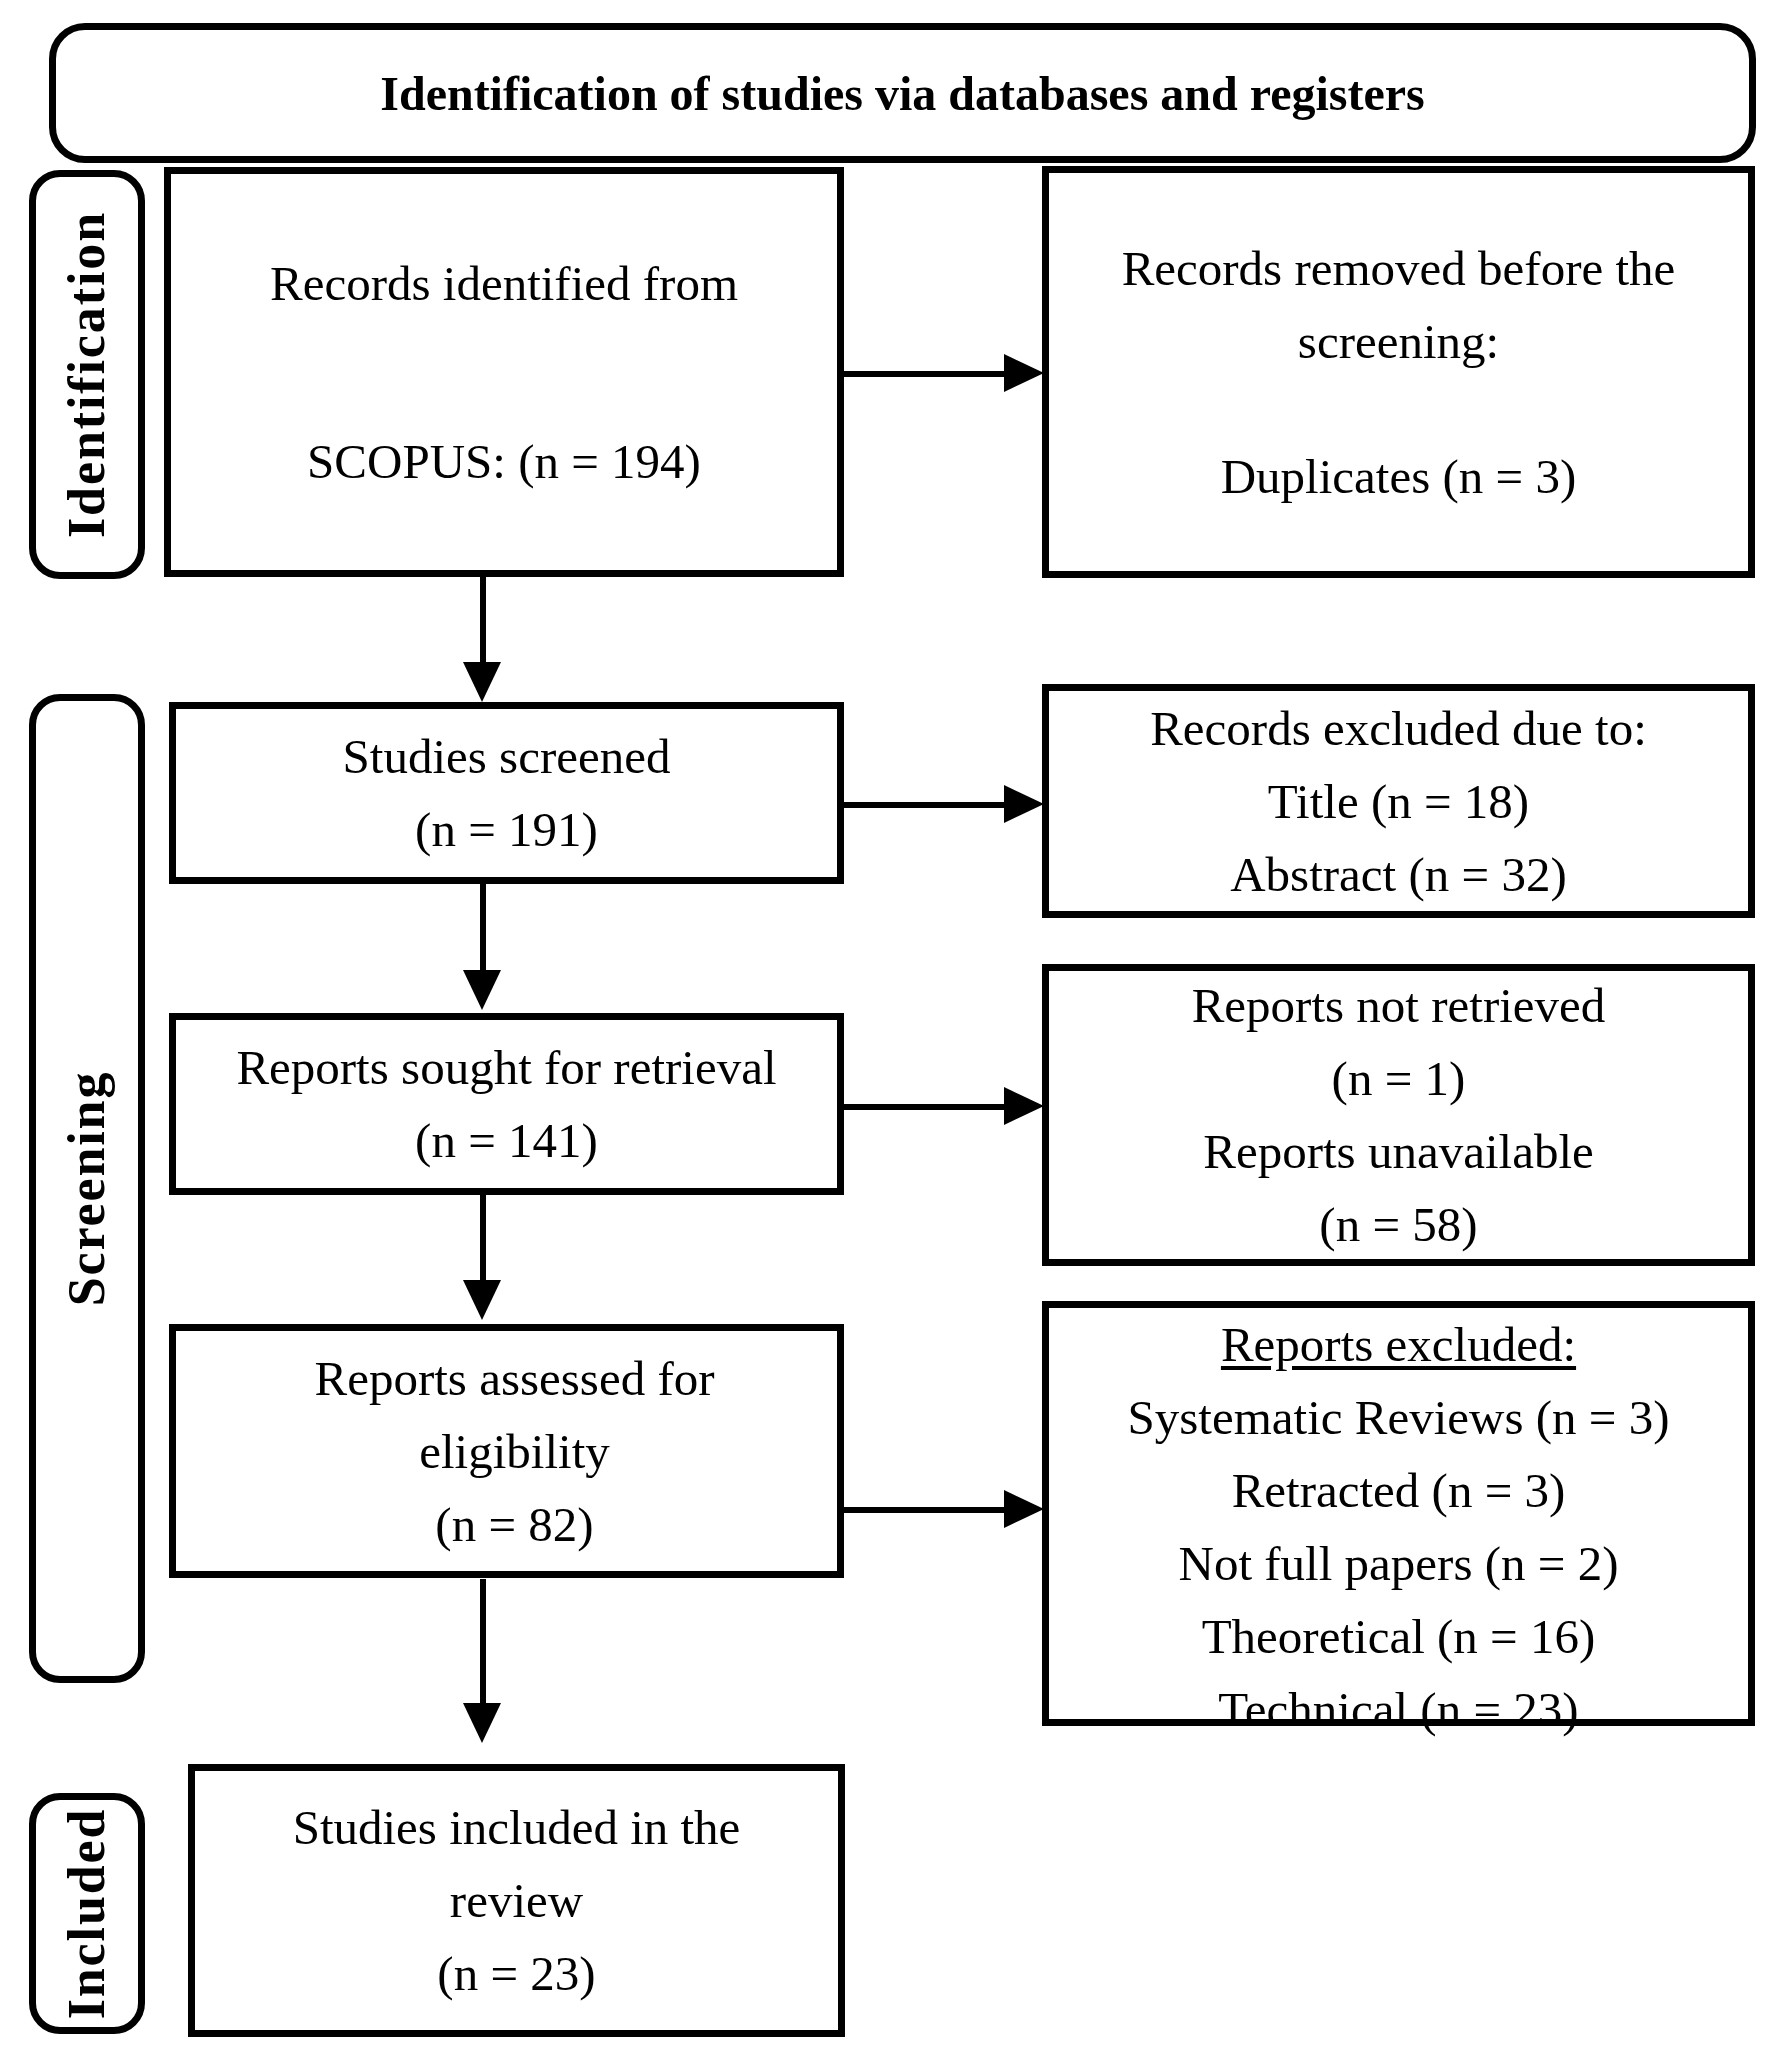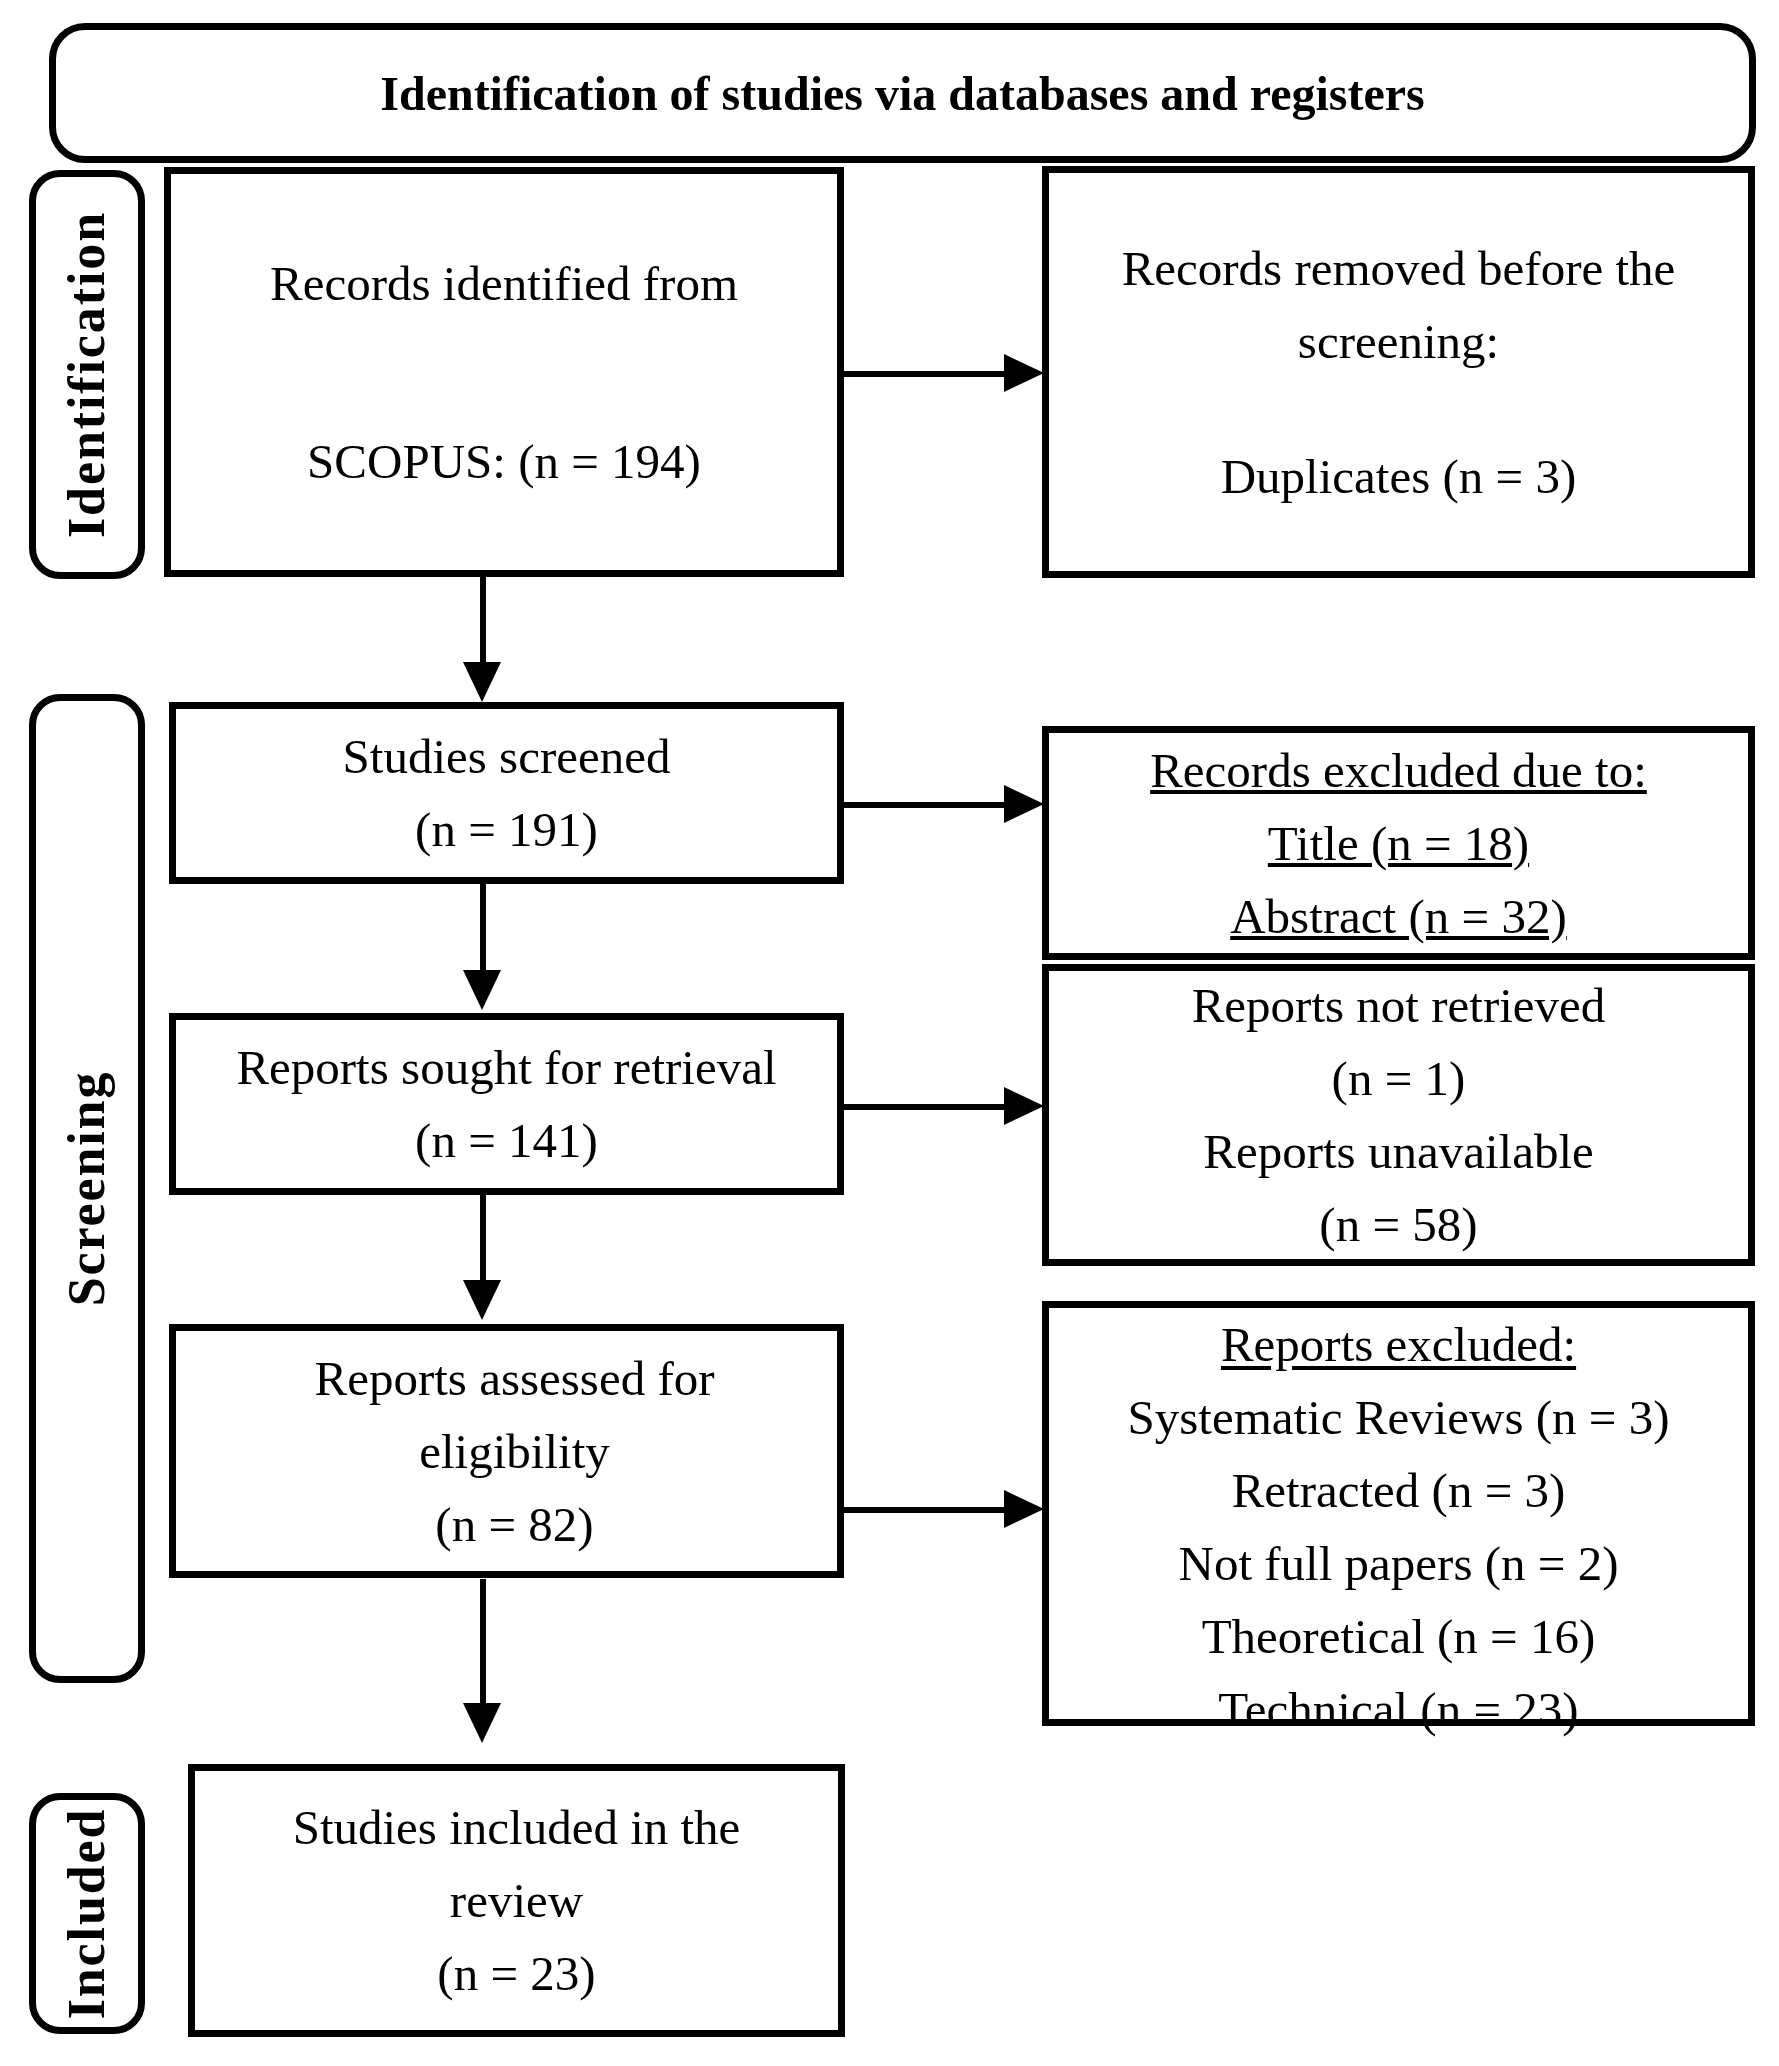--- a/index.html
+++ b/index.html
@@ -95,21 +95,21 @@
   <div class="box" style="left:1042px;top:166px;width:713px;height:412px;">
     <div class="line">Records removed before the</div>
     <div class="line">screening:</div>
     <div class="line gap-top">Duplicates (n = 3)</div>
   </div>
 
   <div class="box" style="left:169px;top:702px;width:675px;height:182px;">
     <div class="line">Studies screened</div>
     <div class="line">(n = 191)</div>
   </div>
-  <div class="box" style="left:1042px;top:726px;width:713px;height:234px;text-decoration:underline;">
+  <div class="box" style="left:1042px;top:684px;width:713px;height:234px;">
     <div class="line">Records excluded due to:</div>
     <div class="line">Title (n = 18)</div>
     <div class="line">Abstract (n = 32)</div>
   </div>
 
   <div class="box" style="left:169px;top:1013px;width:675px;height:182px;">
     <div class="line">Reports sought for retrieval</div>
     <div class="line">(n = 141)</div>
   </div>
   <div class="box" style="left:1042px;top:964px;width:713px;height:302px;">

